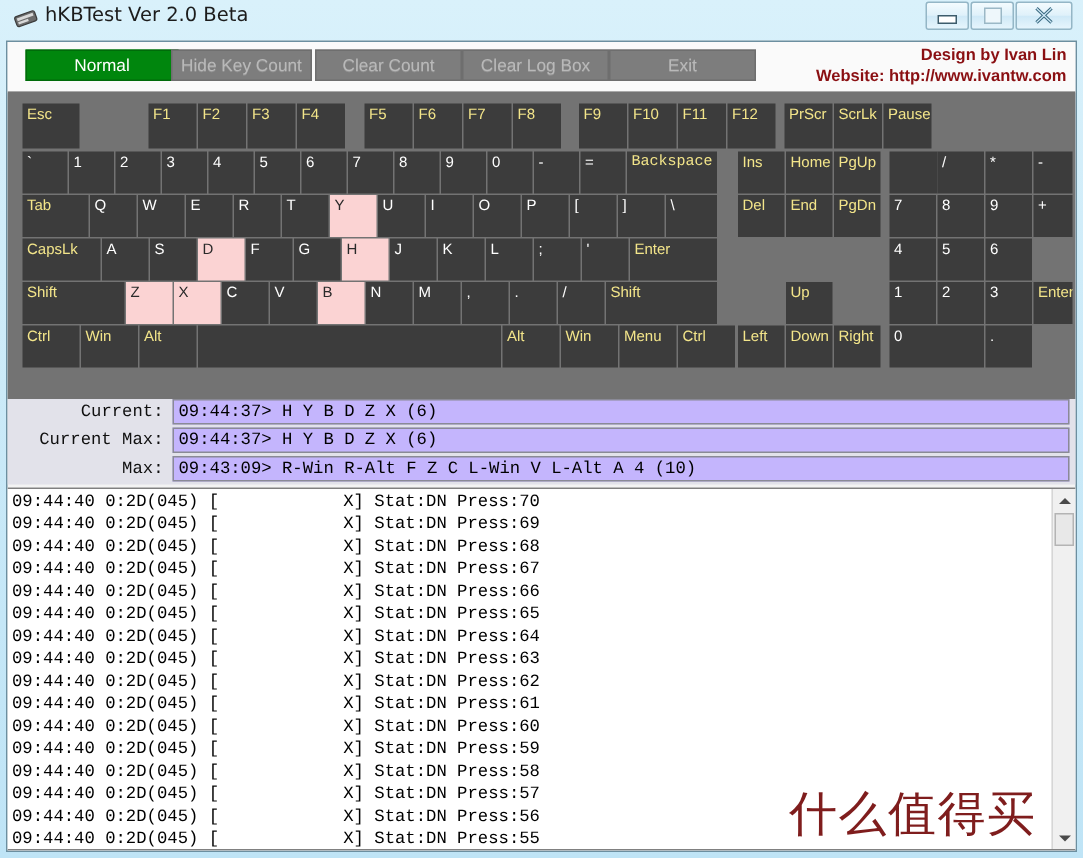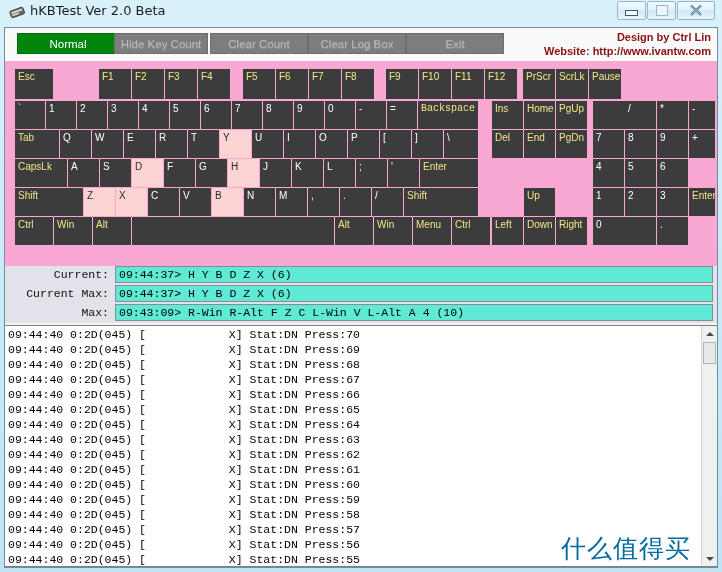--- a/index.html
+++ b/index.html
@@ -123,21 +123,21 @@
     font-weight: bold;
     line-height: 14px;
     font-family: "Liberation Sans", sans-serif;
   }
 
   
   #kbpanel {
     position: absolute;
     left: 0; top: 33px;
     width: 712px; height: 205px;
-    background: #f9a8d4;
+    background: #737373;
   }
   .key {
     position: absolute;
     background: #3c3c3c;
     box-sizing: border-box;
     color: #ffffff;
     font-size: 10px;
     font-family: "Liberation Sans", sans-serif;
     padding: 2px 0 0 3px;
     line-height: 11px;
@@ -167,21 +167,21 @@
     width: 104px;
     text-align: right;
     font-family: "Liberation Mono", monospace;
     font-size: 11.5px;
     color: #101010;
   }
   .sfield {
     position: absolute;
     left: 110px; top: 0px;
     width: 598px; height: 17px;
-    background: #5eead4;
+    background: #c4b5fd;
     border: 1px solid #8a8a96;
     box-sizing: border-box;
     font-family: "Liberation Mono", monospace;
     font-size: 11.5px;
     color: #000000;
     padding: 1px 0 0 3px;
     white-space: nowrap;
     overflow: hidden;
   }
 
@@ -244,22 +244,22 @@
     width: 0; height: 0;
     border-left: 4px solid transparent;
     border-right: 4px solid transparent;
     border-top: 4px solid #4a4a4a;
   }
 
   
   #watermark {
     position: absolute;
     right: 26px; bottom: 2px;
-    font-size: 25px;
-    color: #0369a1;
+    font-size: 32px;
+    color: #7f1d1d;
     font-family: "DejaVu Sans", sans-serif;
     letter-spacing: 1px;
     pointer-events: none;
     white-space: nowrap;
   }
 </style>
 </head>
 <body>
 
 <div id="window">
@@ -299,21 +299,21 @@
   <div id="client">
 
     <div id="toolbar">
       <div class="tbtn active" id="tb0">Normal</div>
       <div class="tbtn" id="tb1">Hide Key Count</div>
       <div class="tbtn" id="tb2">Clear Count</div>
       <div class="tbtn" id="tb3">Clear Log Box</div>
       <div class="tbtn" id="tb4">Exit</div>
 
       <div id="credits">
-        <div>Design by Ctrl Lin</div>
+        <div>Design by Ivan Lin</div>
         <div>Website: http://www.ivantw.com</div>
       </div>
     </div>
 
     <div id="kbpanel">
         <div class="key special" style="left: 10px; top: 8px; width: 38px; height: 30px;">Esc</div>
         <div class="key special" style="left: 94px; top: 8px; width: 32px; height: 30px;">F1</div>
         <div class="key special" style="left: 127px; top: 8px; width: 32px; height: 30px;">F2</div>
         <div class="key special" style="left: 160px; top: 8px; width: 32px; height: 30px;">F3</div>
         <div class="key special" style="left: 193px; top: 8px; width: 32px; height: 30px;">F4</div>

